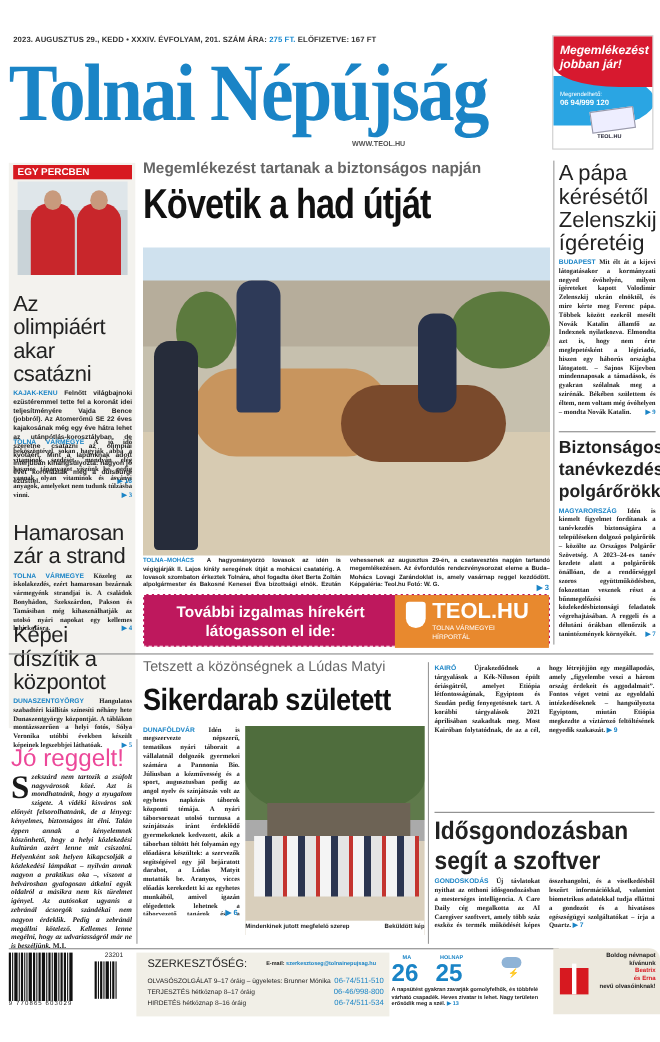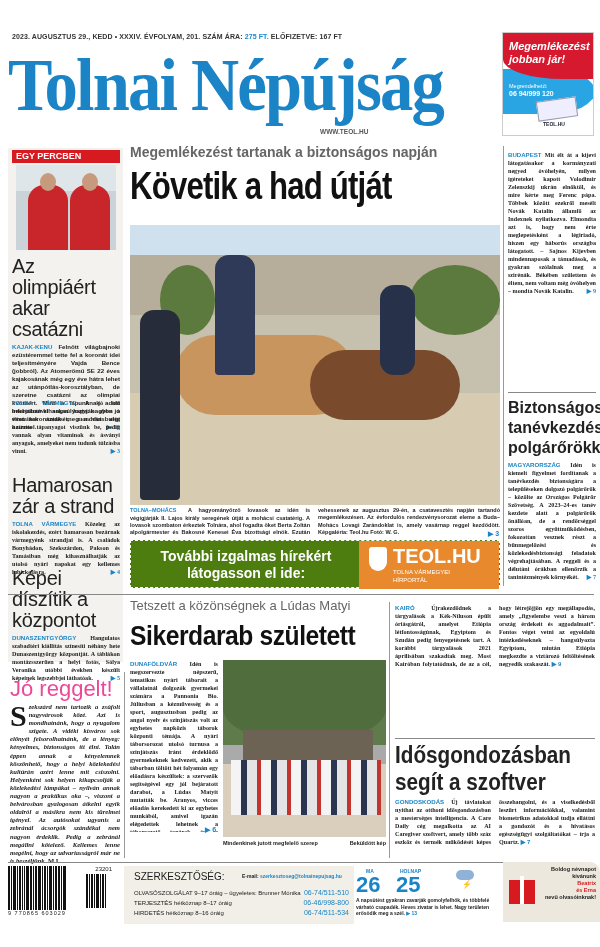--- a/index.html
+++ b/index.html
@@ -28,21 +28,21 @@
 .kicker{color:#1a84c6;font-weight:bold;font-family:"Liberation Sans",sans-serif}
 .arrow{color:#1a84c6;font-weight:bold;float:right}
 .jo{left:10px;top:676px;font-size:22px;color:#ec4899}
 .jotext{left:10px;top:703px;width:110px;font-family:"Liberation Serif",serif;font-style:italic;font-size:6.6px;line-height:8.1px;text-align:justify;font-weight:bold}
 .dropcap{float:left;font-size:30px;line-height:26px;margin-right:2px;font-style:normal}
 .vline{background:#999;width:1px}
 .kick2{left:130px;top:144px;font-size:14px;font-weight:bold;color:#666}
 .mainhead{left:130px;top:165px;font-size:38px;font-weight:bold;color:#111;letter-spacing:-1px;transform:scaleX(.82);transform-origin:left top;font-family:"Liberation Sans",sans-serif}
 .photo2{left:130px;top:225px;width:370px;height:280px;overflow:hidden;background:linear-gradient(#cfe1ee 0 22%,#c6c0ae 22% 60%,#d7cbb2 60% 100%)}
 .caption{font-size:5.5px;line-height:7.3px;font-weight:bold;color:#222;text-align:justify}
-.promo{left:130px;top:540px;width:370px;height:48px;background:#4d7c0f;border:1px dashed #fff}
+.promo{left:130px;top:540px;width:370px;height:48px;background:#be185d;border:1px dashed #fff}
 .promo .l{position:absolute;left:0;top:0;width:230px;height:48px;color:#fff;font-size:14px;text-align:center;line-height:17px;padding-top:7px;font-weight:bold}
 .promo .r{position:absolute;right:0;top:0;width:140px;height:48px;background:#e8892e;color:#fff}
 .hr{height:1px;background:#888}
 .kick3{left:130px;top:598px;font-size:13px;font-weight:normal;color:#666}
 .head3{left:130px;top:620px;font-size:28px;font-weight:bold;color:#111;letter-spacing:-.5px;transform:scaleX(.88);transform-origin:left top}
 .photo3{left:223px;top:660px;width:163px;height:190px;background:linear-gradient(#5f7a4b 0 45%,#aaa 45% 55%,#d9cfbc 55% 100%);overflow:hidden}
 .rhead{font-size:20px;line-height:21px;color:#222}
 .rheadb{font-size:19px;line-height:21px;color:#222;font-weight:bold}
 .barcode{left:8px;top:866px;width:110px;height:60px}
 .bars{display:flex;height:44px;align-items:stretch}
@@ -72,21 +72,21 @@
 
 <div class="abs leftcol"></div>
 <div class="abs egy">EGY PERCBEN</div>
 <div class="abs photo1">
   <div class="athlete" style="left:12px"></div>
   <div class="athlete" style="left:54px"></div>
   <div class="head" style="left:24px;top:8px"></div>
   <div class="head" style="left:66px;top:8px"></div>
 </div>
 
-<div class="abs" style="left:12px;top:256px;width:108px">
+<div class="abs" style="left:12px;top:267px;width:108px">
   <div class="lhead">Az olimpiáért akar csatázni</div>
   <div class="body7" style="margin-top:3px"><span class="kicker">KAJAK-KENU</span> <span>Felnőtt világbajnoki ezüstéremmel tette fel a koronát idei teljesítményére Vajda Bence (jobbról). Az Atomerőmű SE 22 éves kajakosának még egy éve hátra lehet az utánpótlás-korosztályban, de szeretne csatázni az olimpiai kvótáért. Mint a lapunknak adott interjúban kihangsúlyozta: nagyon jó évet koronáztak meg a duisburgi ezüsttel.</span> <span class="arrow">▶ <span>16</span></span></div>
 </div>
 
 <div class="abs" style="left:12px;top:396px;width:108px">
   <div class="body7s" style="margin-top:3px"><span class="kicker">TOLNA VÁRMEGYE</span> <span>A jó idő beköszöntével sokan hagyják abba a vitaminok szedését, mondván elég hasznos tápanyagot viszünk be, pedig vannak olyan vitaminok és ásványi anyagok, amelyeket nem tudunk túlzásba vinni.</span> <span class="arrow">▶ <span>3</span></span></div>
 </div>
 
 <div class="abs" style="left:12px;top:475px;width:108px">
   <div class="lhead">Hamarosan zár a strand</div>
@@ -147,20 +147,21 @@
   <div class="abs" style="left:8px;top:100px;width:150px;height:55px;background:repeating-linear-gradient(90deg,#f4f4f4 0 10px,#2b3550 10px 16px,#e4e4e4 16px 26px,#c4342f 26px 30px)"></div>
   <div class="abs" style="left:0;top:177px;width:163px;height:13px;background:#fff;font-size:5.5px;font-weight:bold;line-height:13px">
     <span>Mindenkinek jutott megfelelő szerep</span>
     <span style="float:right">Beküldött kép</span>
   </div>
 </div>
 
 <div class="abs vline" style="left:389px;top:602px;height:256px"></div>
 
 <div class="abs" style="left:508px;top:148px;width:88px">
+  <div class="rhead">A pápa kérésétől Zelenszkij ígéretéig</div>
   <div class="body7s" style="margin-top:3px"><span class="kicker">BUDAPEST</span> <span>Mit élt át a kijevi látogatásakor a kormányzati negyed óvóhelyén, milyen ígéreteket kapott Volodimir Zelenszkij ukrán elnöktől, és mire kérte meg Ferenc pápa. Többek között ezekről mesélt Novák Katalin államfő az Indexnek nyilatkozva. Elmondta azt is, hogy nem érte meglepetésként a légiriadó, hiszen egy háborús országba látogatott. – Sajnos Kijevben mindennaposak a támadások, és gyakran szólalnak meg a szirénák. Békében születtem és éltem, nem voltam még óvóhelyen – mondta Novák Katalin.</span> <span class="arrow">▶ <span>9</span></span></div>
 </div>
 <div class="abs hr" style="left:508px;top:392px;width:88px"></div>
 <div class="abs" style="left:508px;top:398px;width:88px">
   <div class="rheadb" style="font-size:16px;line-height:20px">Biztonságos tanévkezdés polgárőrökkel</div>
   <div class="body7s" style="margin-top:3px"><span class="kicker">MAGYARORSZÁG</span> <span>Idén is kiemelt figyelmet fordítanak a tanévkezdés biztonságára a településeken dolgozó polgárőrök – közölte az Országos Polgárőr Szövetség. A 2023–24-es tanév kezdete alatt a polgárőrök önállóan, de a rendőrséggel szoros együttműködésben, fokozottan vesznek részt a bűnmegelőzési és közlekedésbiztonsági feladatok végrehajtásában. A reggeli és a délutáni órákban ellenőrzik a tanintézmények környékét.</span> <span class="arrow">▶ <span>7</span></span></div>
 </div>
 
 <div class="abs" style="left:395px;top:600px;width:200px">
   <div class="body7s" style="margin-top:4px;column-count:2;column-gap:8px"><span class="kicker">KAIRÓ</span> <span>Újrakezdődnek a tárgyalások a Kék-Níluson épült óriásgátról, amelyet Etiópia létfontosságúnak, Egyiptom és Szudán pedig fenyegetésnek tart. A korábbi tárgyalások 2021 áprilisában szakadtak meg. Most Kairóban folytatódnak, de az a cél, hogy létrejöjjön egy megállapodás, amely „figyelembe veszi a három ország érdekeit és aggodalmait”. Fontos véget vetni az egyoldalú intézkedéseknek – hangsúlyozta Egyiptom, miután Etiópia megkezdte a víztározó feltöltésének negyedik szakaszát.</span> <span class="kicker">▶ <span>9</span></span></div>

